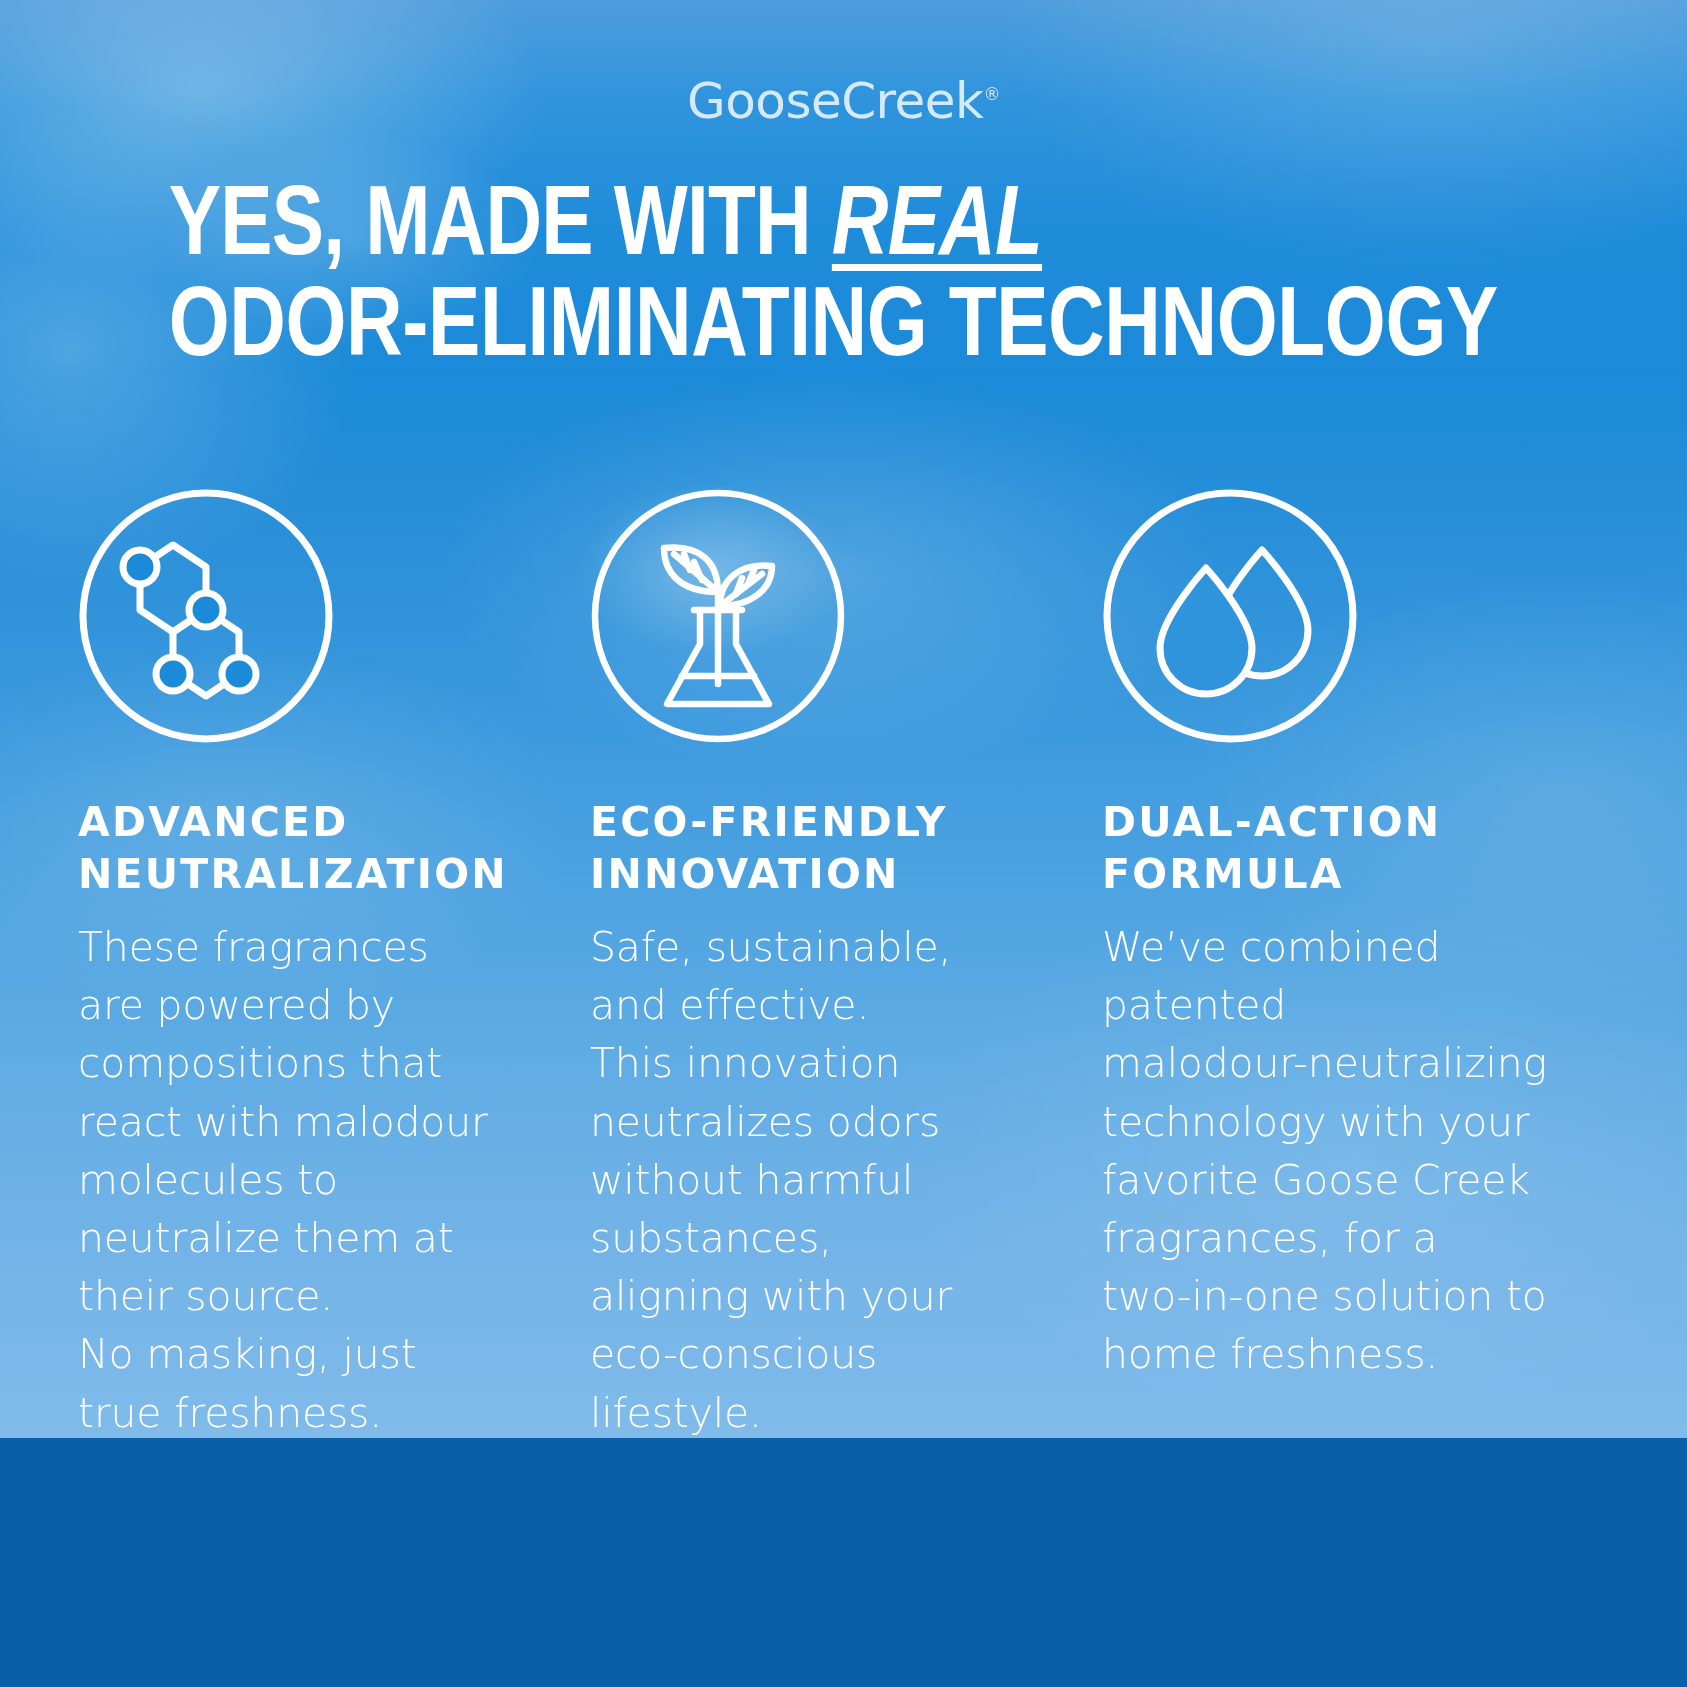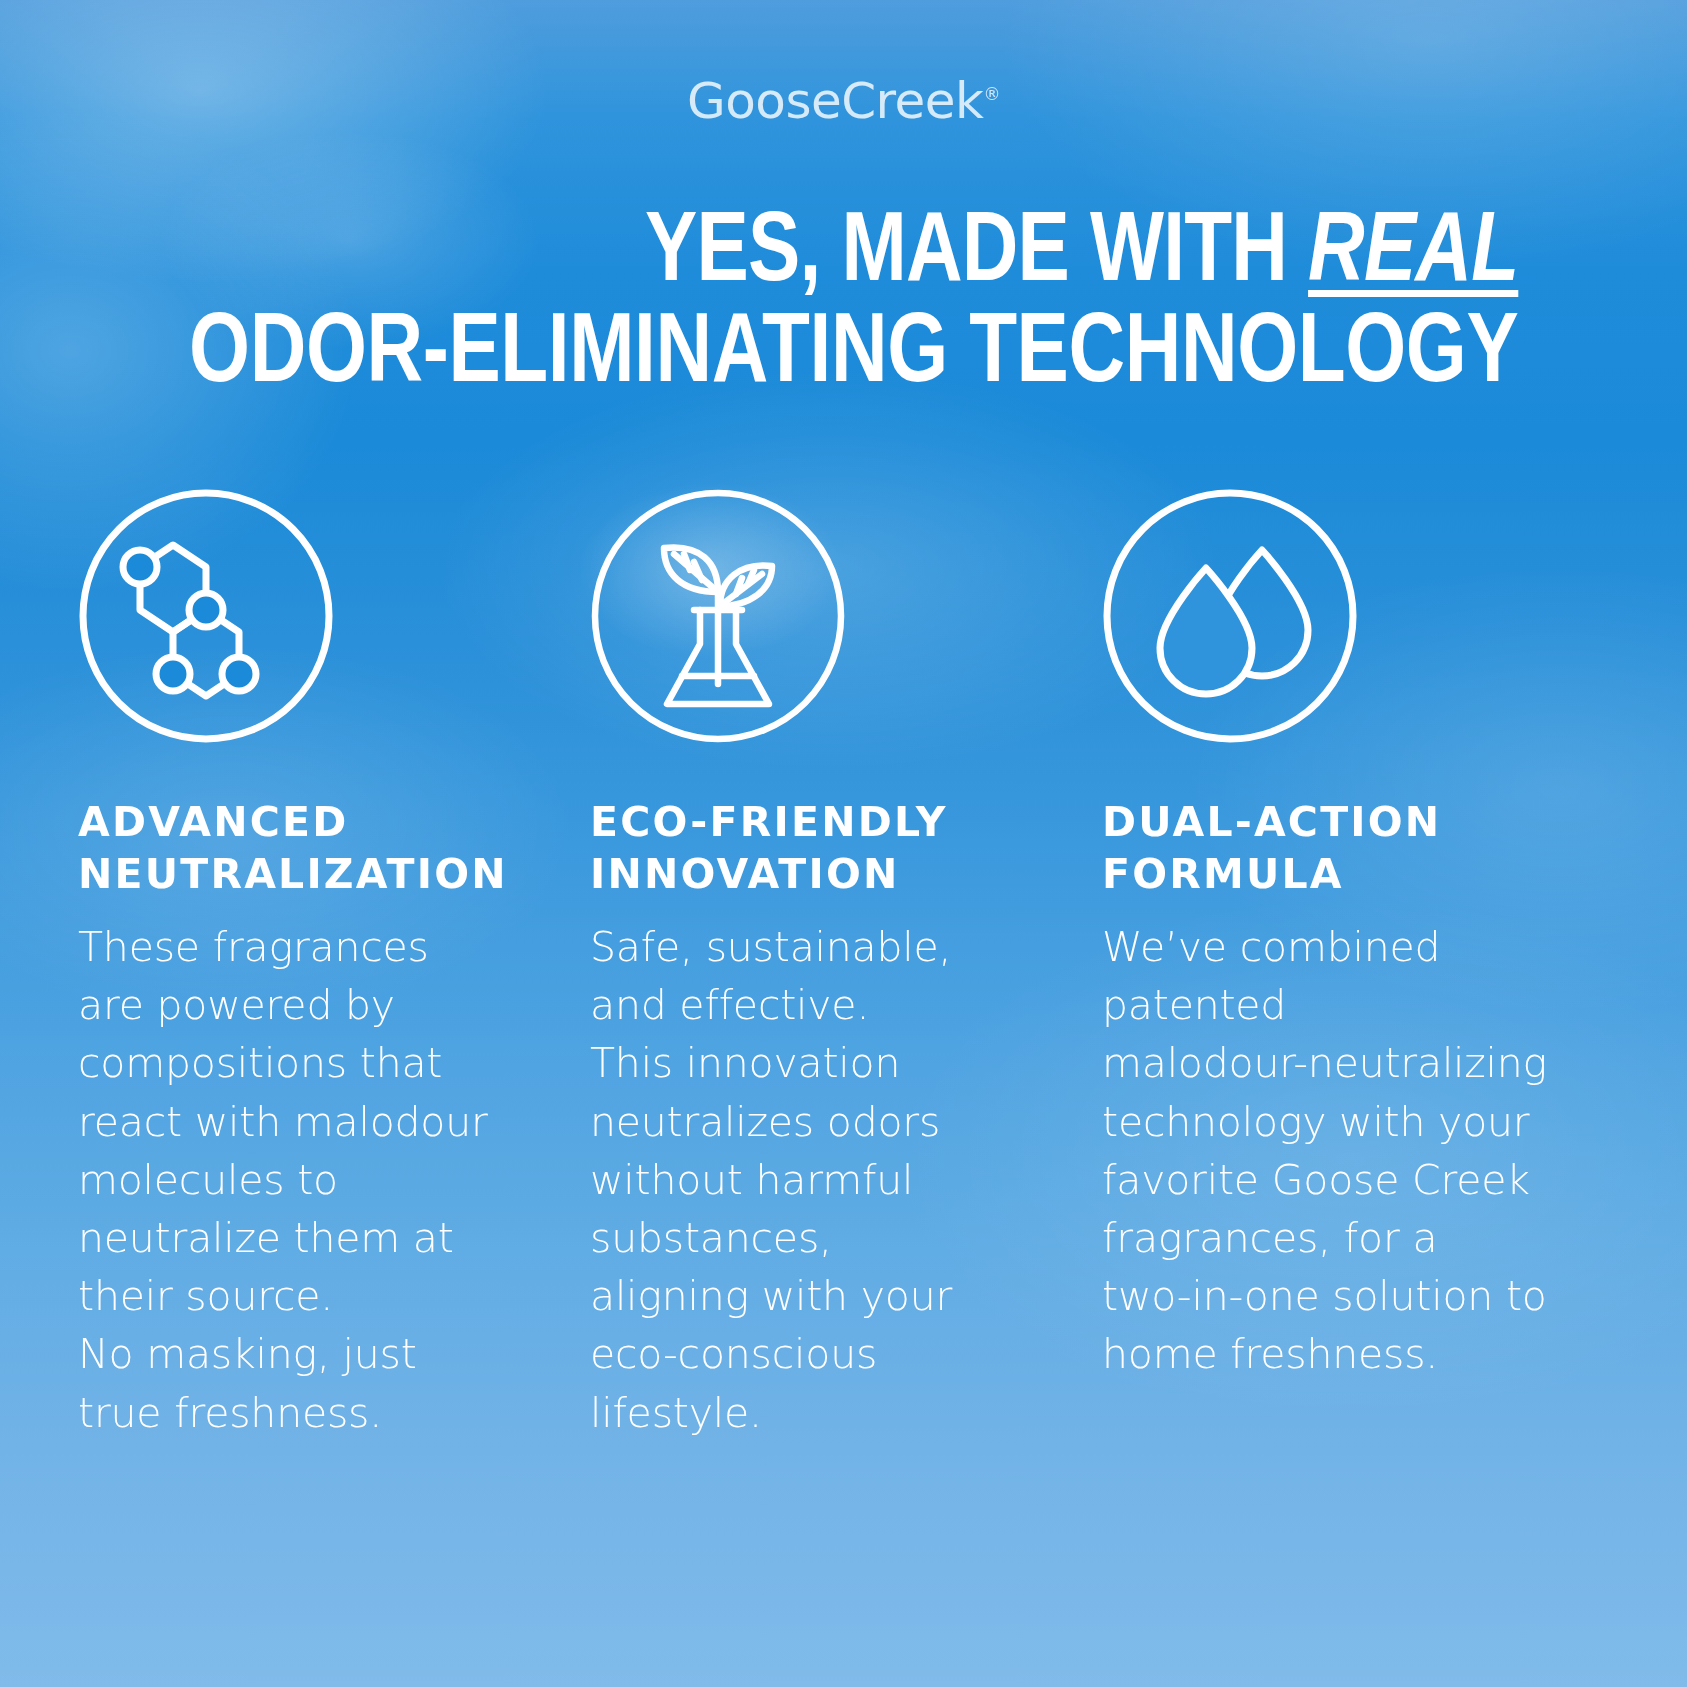--- a/index.html
+++ b/index.html
@@ -3,21 +3,21 @@
 <meta charset="utf-8">
 <style>
   html, body {
     margin: 0;
     padding: 0;
     background: #0b5ea8;
   }
   #canvas {
     position: relative;
     width: 1687px;
-    height: 1687px;
+    height: 1438px;
     overflow: hidden;
     font-family: "Liberation Sans", sans-serif;
     background: linear-gradient(
         180deg,
         #4f9ddd 0%,
         #2f94dc 7%,
         #1f8cda 16%,
         #1b8ad8 26%,
         #2a90d9 38%,
         #3b99dd 50%,
@@ -85,24 +85,24 @@
     letter-spacing: 1.2px;
     color: rgba(255,255,255,0.88);
     font-family: "DejaVu Sans", sans-serif;
     white-space: nowrap;
     line-height: 1;
   }
 
   
   #headline {
     position: absolute;
-    top: 200px;
+    top: 174px;
     left: 0;
     width: 100%;
-    text-align: right;
+    text-align: left;
     color: #ffffff;
     font-family: "Liberation Sans Narrow", "Liberation Sans", sans-serif;
     font-weight: bold;
     line-height: 0.95;
   }
   .hl-line {
     display: block;
     white-space: nowrap;
   }
   #hl-line1 {

